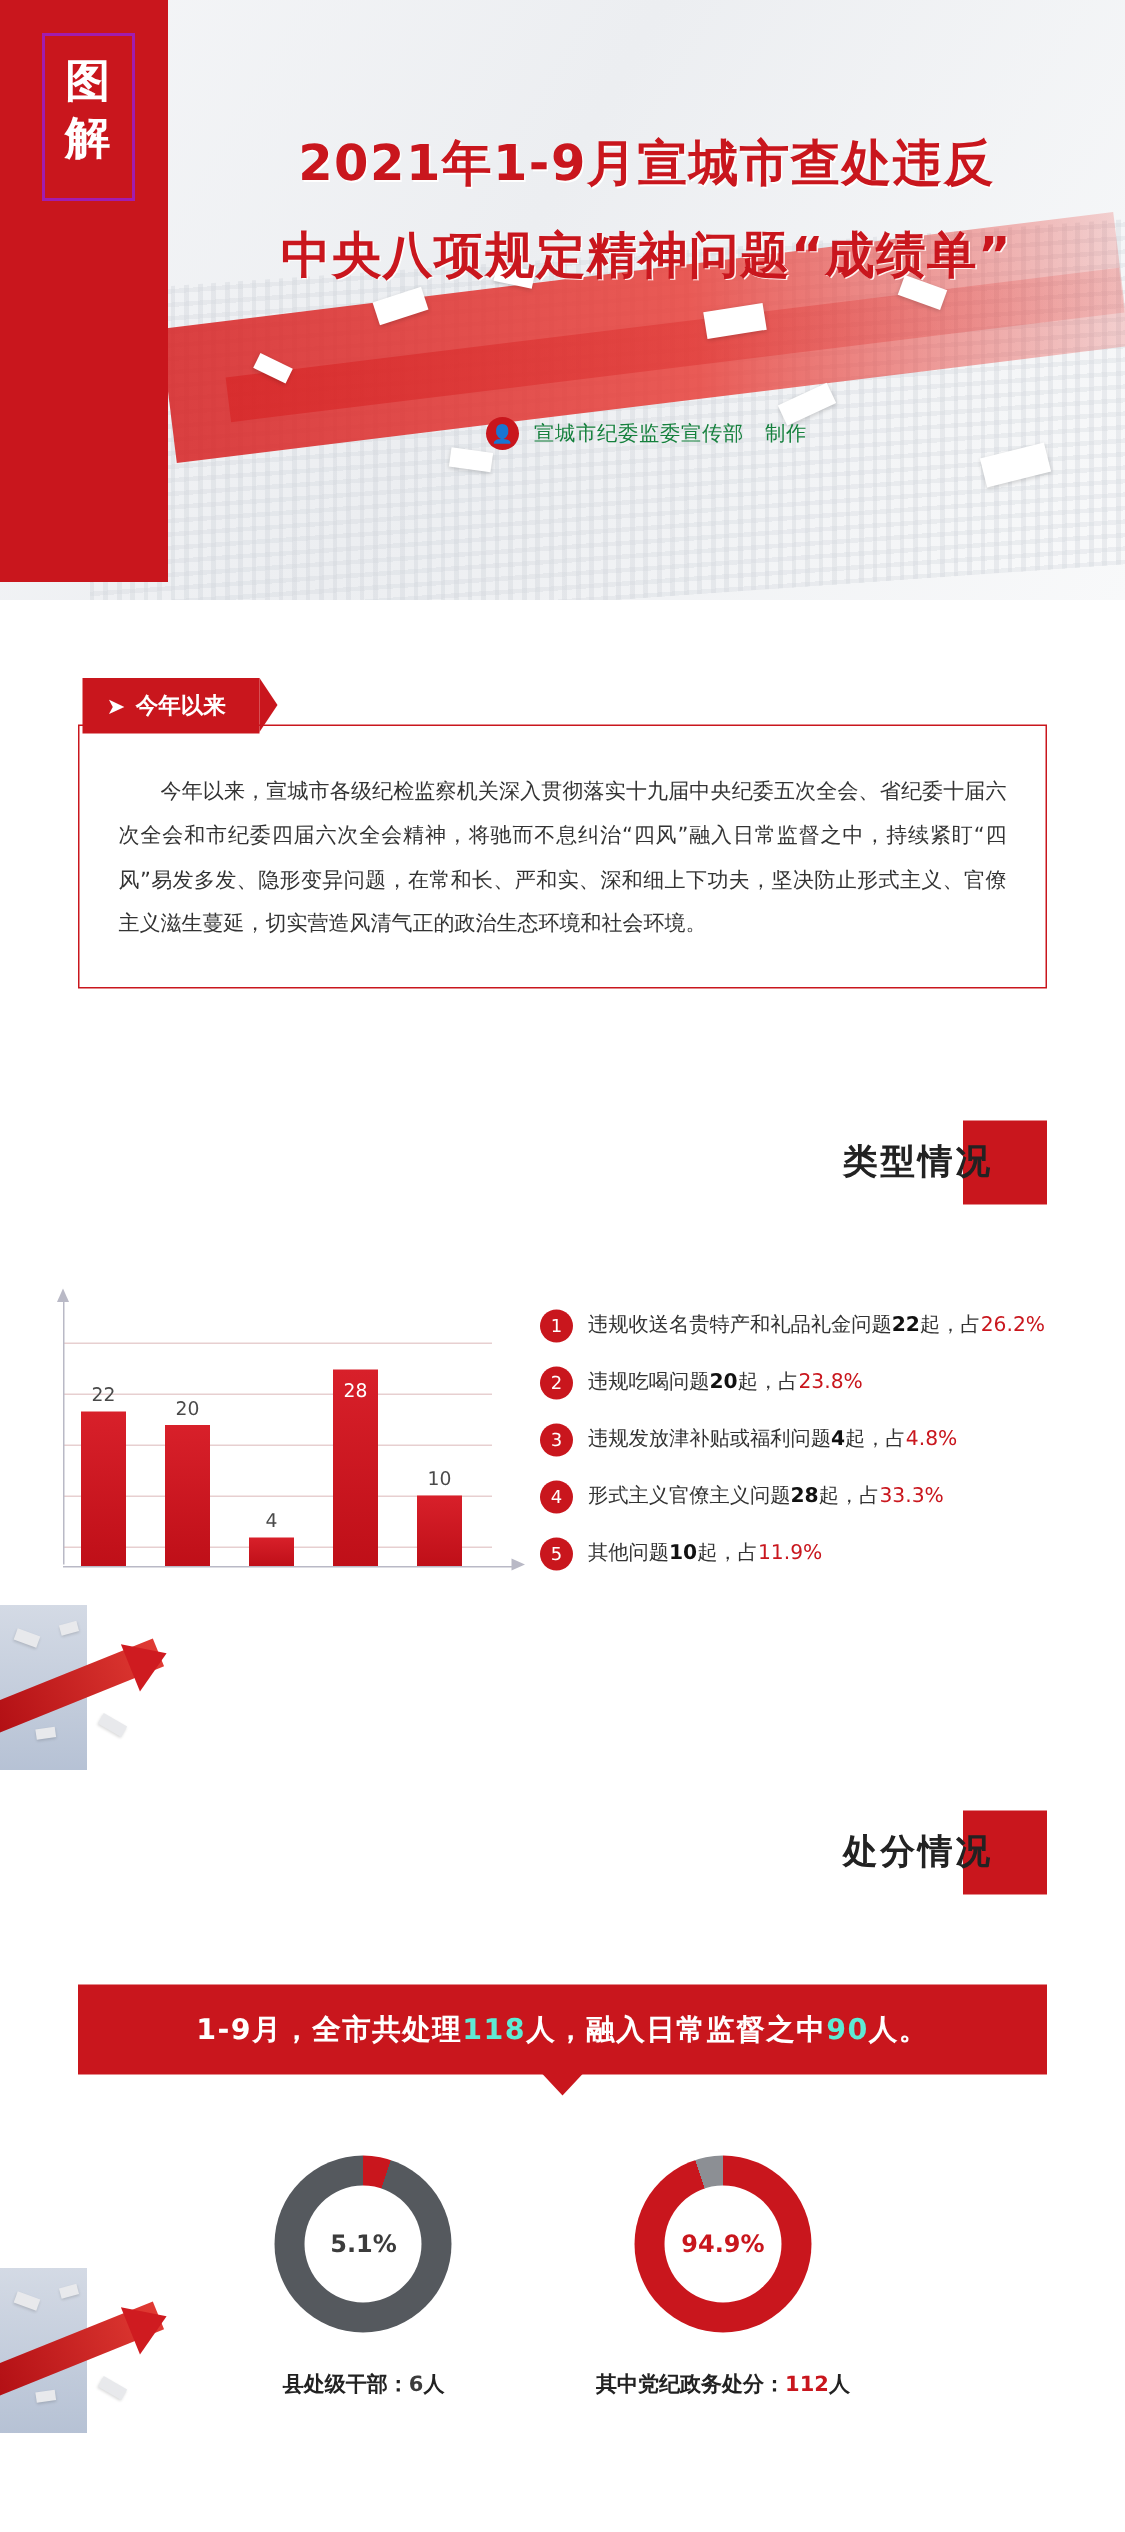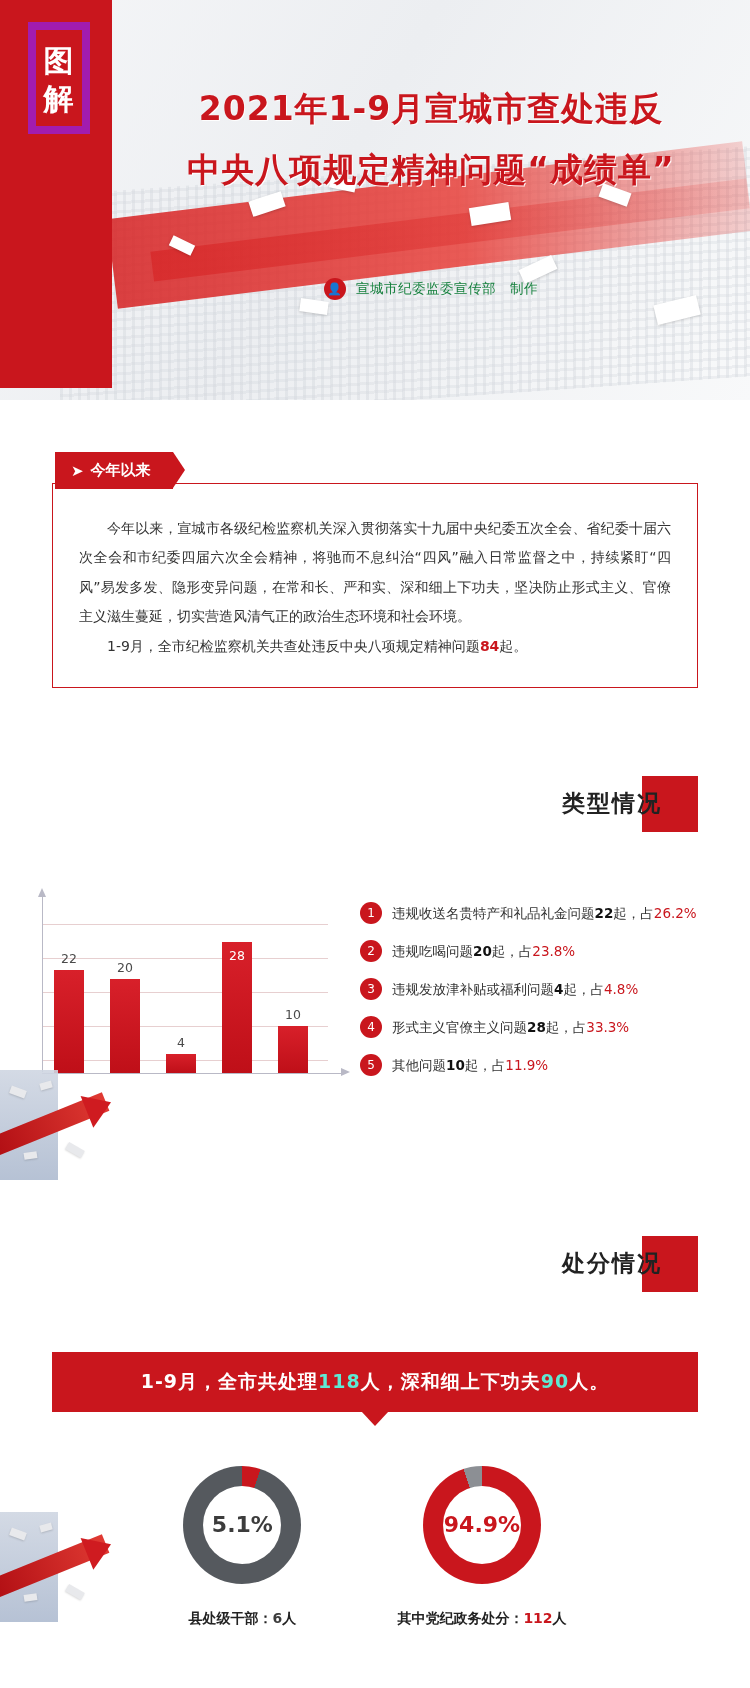--- a/index.html
+++ b/index.html
@@ -64,21 +64,21 @@
     position: absolute;
     left: 0; top: 0;
     width: 112px; height: 388px;
     background: #c9161d;
     z-index: 5;
   }
   .tujie {
     position: absolute;
     left: 28px; top: 22px;
     width: 62px; height: 112px;
-    border: 8px solid #a21caf;
+    border: 2px solid #a21caf;
     color: #ffffff;
     font-size: 30px;
     font-weight: bold;
     line-height: 1.25;
     letter-spacing: 1px;
     text-align: center;
     padding-top: 12px;
     z-index: 6;
     font-family: "DejaVu Sans", "Liberation Sans", sans-serif;
   }
@@ -354,21 +354,21 @@
   .donut .hole {
     position: absolute;
     left: 50%; top: 50%;
     transform: translate(-50%,-50%);
     width: 78px; height: 78px;
     border-radius: 50%;
     background: #fff;
     display: flex;
     align-items: center;
     justify-content: center;
-    font-size: 22px;
+    font-size: 16px;
     font-weight: bold;
     font-family: "DejaVu Sans", "Liberation Sans", sans-serif;
   }
   .donut-caption {
     margin-top: 26px;
     font-size: 14px;
     font-weight: bold;
     color: #222;
     font-family: "DejaVu Sans", "Liberation Sans", sans-serif;
   }
@@ -443,23 +443,20 @@
   </div>
 </div>
 
 <div class="sec-intro">
   <div class="tag-label">
     <span>➤</span>
     <span>今年以来</span>
   </div>
   <div class="intro-box">
     <div class="intro-p">今年以来，宣城市各级纪检监察机关深入贯彻落实十九届中央纪委五次全会、省纪委十届六次全会和市纪委四届六次全会精神，将驰而不息纠治“四风”融入日常监督之中，持续紧盯“四风”易发多发、隐形变异问题，在常和长、严和实、深和细上下功夫，坚决防止形式主义、官僚主义滋生蔓延，切实营造风清气正的政治生态环境和社会环境。</div>
-    <div class="intro-p">
-      <span>1-9月，全市纪检监察机关共查处违反中央八项规定精神问题</span><b>84</b><span>起。</span>
-    </div>
   </div>
 </div>
 
 <div style="height:88px"></div>
 <div class="sec-head">
   <div class="sq"></div>
   <div class="txt">类型情况</div>
 </div>
 
 <div class="type-wrap">
@@ -533,21 +530,21 @@
 </div>
 
 <div style="height:108px"></div>
 <div class="sec-head">
   <div class="sq"></div>
   <div class="txt">处分情况</div>
 </div>
 
 <div class="banner-wrap">
   <div class="banner">
-    <span>1-9月，全市共处理</span><span class="hl">118</span><span>人，深和细上下功夫</span><span class="hl">90</span><span>人。</span>
+    <span>1-9月，全市共处理</span><span class="hl">118</span><span>人，融入日常监督之中</span><span class="hl">90</span><span>人。</span>
   </div>
   <div class="banner-arrow"></div>
 </div>
 
 <div class="donuts" id="donuts">
     <div class="donut-block">
       <div class="donut" style="background: conic-gradient(rgb(201, 22, 29) 0deg, rgb(201, 22, 29) 18.36deg, rgb(85, 89, 94) 18.36deg, rgb(85, 89, 94) 360deg);">
         <div class="hole" style="color: rgb(60, 60, 60);">5.1%</div>
       </div>
       <div class="donut-caption"><span>县处级干部：</span><span class="num-grey">6</span><span>人</span></div>

